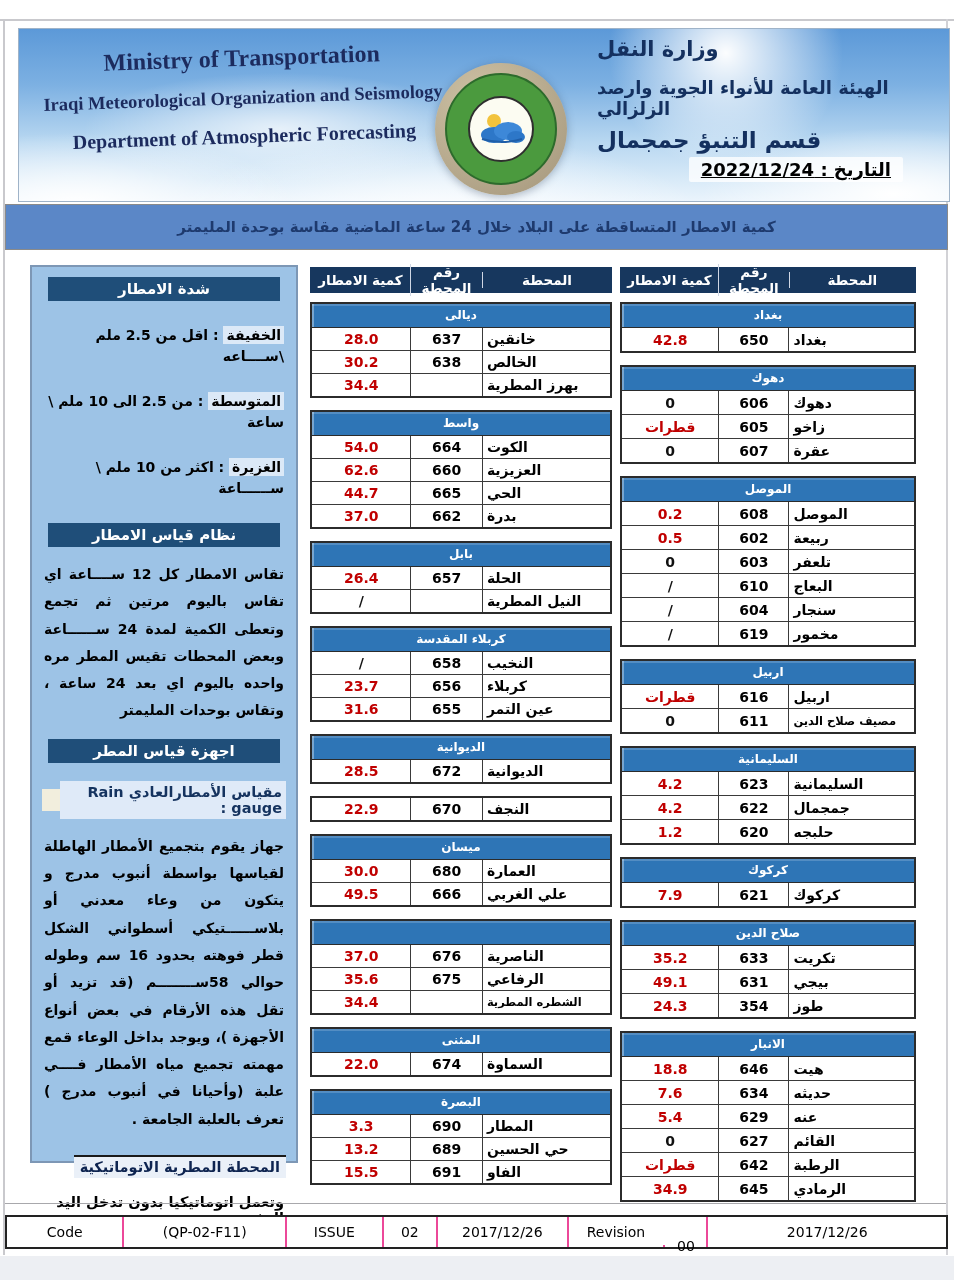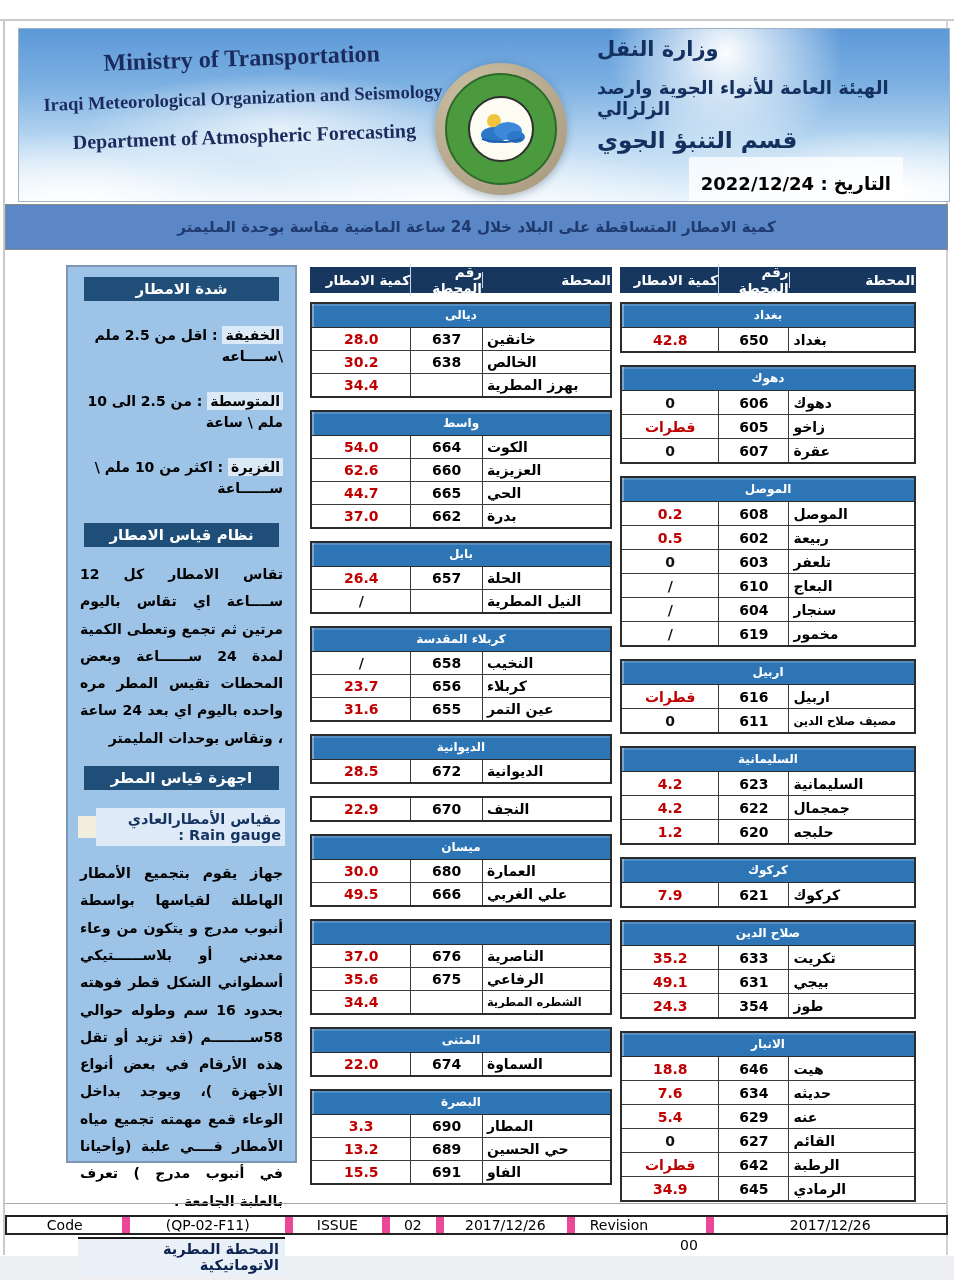--- a/index.html
+++ b/index.html
@@ -36,43 +36,43 @@
   .ar-block{
     position:absolute;right:12px;top:8px;width:340px;text-align:left;
     color:#14305f;font-weight:bold;direction:rtl;
   }
   .ar-l1{font-size:21px;}
   .ar-l2{font-size:18px;margin-top:16px;}
   .ar-l3{font-size:23px;margin-top:8px;letter-spacing:1px;}
   .date-line{
     position:absolute;right:46px;top:128px;direction:rtl;color:#000;
     font-weight:bold;font-size:18px;background:rgba(255,255,255,0.78);
-    padding:16px 12px;border-radius:2px;
+    padding:2px 12px;border-radius:2px;text-decoration:underline;
   }
   
   .logo{position:absolute;left:416px;top:34px;width:132px;height:132px;border-radius:50%;
         background:radial-gradient(circle at 35% 30%, #cfc3a6, #a3957a);display:flex;align-items:center;justify-content:center;
         box-shadow:0 2px 8px rgba(40,60,90,.35);}
   .logo-green{width:108px;height:108px;border-radius:50%;background:#4b9a3e;border:2px solid #2d6b2c;
         display:flex;align-items:center;justify-content:center;}
   .logo-inner{width:62px;height:62px;border-radius:50%;background:#fcfcf2;border:2px solid #2f2f2f;
         display:flex;align-items:center;justify-content:center;overflow:hidden;}
 
   
   .banner{
     position:absolute;left:5px;top:204px;width:941px;height:44px;background:#5b87c7;
     border:1px solid #8a8a8a;display:flex;align-items:center;justify-content:center;
     direction:rtl;color:#1e3a6e;font-weight:bold;font-size:15px;
   }
 
   
   .sidebar{
-    position:absolute;left:30px;top:265px;width:231px;height:898px;box-sizing:border-box;
+    position:absolute;left:30px;top:265px;width:268px;height:898px;box-sizing:border-box;
     background:var(--sidebar-bg,#9DC3E6);border:2px solid #7d97b5;direction:rtl;
-    padding:4px 10px;color:#000;margin-left:36px;
+    padding:4px 10px;color:#000;
   }
   .sbar{
     background:var(--navy,#1F4E79);color:#fff;font-weight:bold;text-align:center;
     font-size:15px;padding:3px 0;margin:6px 6px 12px;
   }
   .sline{font-weight:bold;font-size:14px;margin:24px 2px;text-align:right;line-height:1.5;}
   .hl{background:#dce9f7;padding:1px 3px;}
   .spar{font-weight:bold;font-size:14px;text-align:justify;line-height:1.95;margin:14px 2px;}
   .gauge-row{display:flex;align-items:center;margin:18px 0 6px;direction:rtl;}
   .gauge-strip{background:#dfeaf8;color:#15335f;font-weight:bold;font-size:14.5px;
@@ -82,47 +82,47 @@
   .auto-header{display:inline-block;background:#eaf0f8;border-top:2px solid #1a1a1a;
       color:#0e2450;font-weight:bold;font-size:14.5px;padding:2px 6px 3px;}
   .auto-text{font-weight:bold;font-size:14.5px;margin:16px 2px;text-align:right;}
 
   
   .tcol{position:absolute;top:267px;direction:rtl;}
   .col-mid{left:310px;width:302px;}
   .col-right{left:620px;width:296px;}
   .colheader{display:flex;background:var(--navy-hdr,#17375E);border:1px solid #17375E;
       color:#fff;font-weight:bold;font-size:13.5px;height:24px;align-items:center;margin-bottom:9px;}
-  .hc{box-sizing:border-box;}
+  .hc{text-align:center;box-sizing:border-box;}
   .hc0{flex:0 0 43%;border-left:1px solid #cfd6e4;}
   .hc1{flex:0 0 24%;border-left:1px solid #cfd6e4;}
   .hc2{flex:1;}
   .gtable{border:2px solid #2b2b2b;margin-bottom:12px;background:#fff;}
   .gband{background:var(--band,#2E75B6);color:#fff;font-weight:bold;text-align:center;
       font-size:12px;height:23px;line-height:23px;border-bottom:1px solid #2b2b2b;
       box-shadow:inset 0 2px 0 rgba(255,255,255,0.18), inset 2px 0 0 rgba(255,255,255,0.35);}
   .trow{display:flex;height:22px;align-items:stretch;font-weight:bold;font-size:14px;background:#fff;}
   .trow + .trow{border-top:1px solid #3a3a3a;}
   .col-right .trow{height:23px;}
   .cell{display:flex;align-items:center;justify-content:center;box-sizing:border-box;}
   .cname{flex:0 0 43%;justify-content:flex-end;padding-left:4px;padding-right:7px;border-left:1px solid #3a3a3a;}
   .cname.sm{font-size:11.5px;}
   .cnum{flex:0 0 24%;border-left:1px solid #3a3a3a;color:#000;}
   .cval{flex:1;color:#111;}
   .cval.red{color:var(--red,#C00000);}
 
   
   .pre-footer-line{position:absolute;left:5px;top:1203px;width:941px;height:1px;background:#a8a8ac;}
   .footer{
-    position:absolute;left:5px;top:1215px;width:943px;height:20px;box-sizing:border-box;
+    position:absolute;left:5px;top:1215px;width:943px;height:34px;box-sizing:border-box;
     display:flex;direction:ltr;border:2px solid #222;background:#fff;
     font-size:14px;color:#000;font-family:"DejaVu Sans",sans-serif;
   }
   .fcell{display:flex;align-items:center;justify-content:center;box-sizing:border-box;}
-  .fcell + .fcell{border-left:8px solid #ec4899;}
+  .fcell + .fcell{border-left:2px solid #ec4899;}
 </style>
 </head>
 <body>
 
 <div class="top-line"></div>
 <div class="left-line"></div>
 <div class="right-line"></div>
 <div class="bottom-strip"></div>
 
 <div class="sky">
@@ -142,21 +142,21 @@
           <ellipse cx="42" cy="26" rx="9" ry="6" fill="#2d77c8"></ellipse>
           <path d="M8 28 Q 27 34 48 28" stroke="#1f5ea8" stroke-width="2" fill="none"></path>
         </svg>
       </div>
     </div>
   </div>
 
   <div class="ar-block">
     <div class="ar-l1">وزارة النقل</div>
     <div class="ar-l2">الهيئة العامة للأنواء الجوية وارصد الزلزالي</div>
-    <div class="ar-l3">قسم التنبؤ الجوي</div>
+    <div class="ar-l3">قسم التنبؤ جمجمال</div>
   </div>
 
   <div class="date-line">التاريخ : 2022/12/24</div>
 </div>
 
 <div class="banner" style="background: rgb(91, 135, 199);">كمية الامطار المتساقطة على البلاد خلال 24 ساعة الماضية مقاسة بوحدة المليمتر</div>
 
 <aside class="sidebar">
   <div class="sbar">شدة الامطار</div>
 

